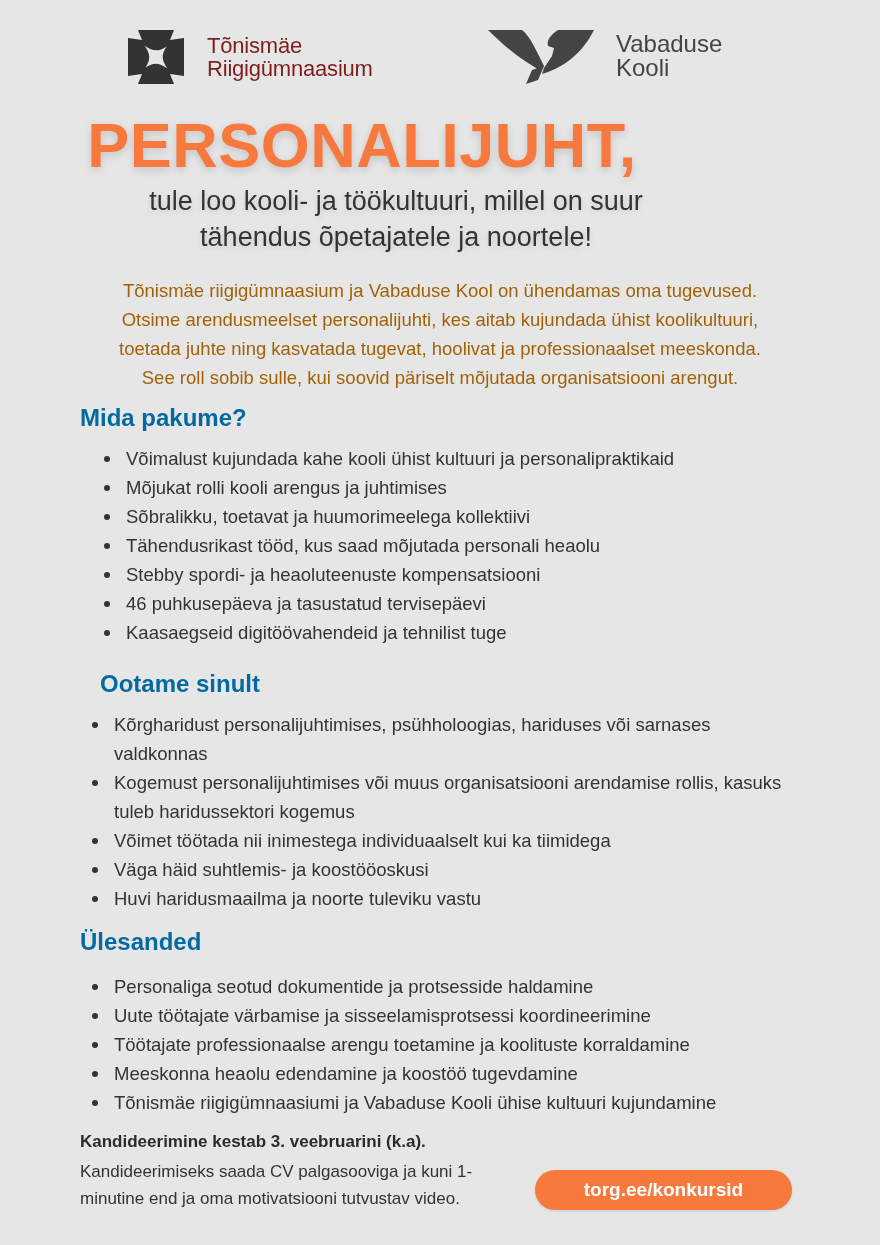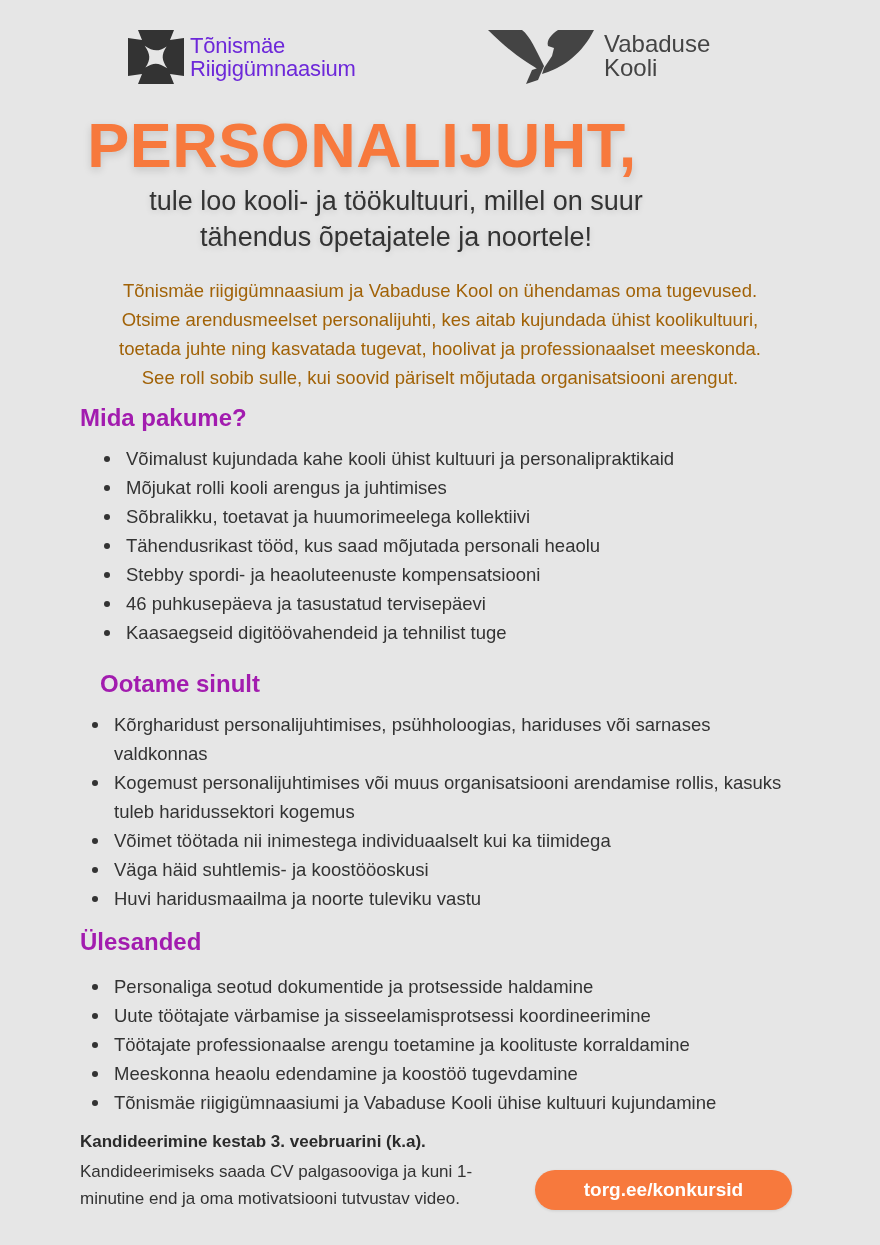--- a/index.html
+++ b/index.html
@@ -7,43 +7,43 @@
       width: 880px; height: 1245px;
       background: #e6e6e6;
       font-family: "Liberation Sans", "DejaVu Sans", sans-serif;
       color: #2b2b2b;
       position: relative;
       overflow: hidden;
     }
     .logos { position: absolute; top: 26px; left: 0; width: 880px; height: 64px; }
     .logo-torg { position: absolute; left: 126px; top: 2px; display: flex; align-items: center; }
     .logo-torg svg { width: 60px; height: 58px; }
-    .logo-torg .name { margin-left: 4px; font-size: 22px; line-height: 23px; color: #6d28d9; letter-spacing: -0.2px; }
+    .logo-torg .name { margin-left: 21px; font-size: 22px; line-height: 23px; color: #7f1d1d; letter-spacing: -0.2px; }
     .logo-vk { position: absolute; left: 486px; top: 0; display: flex; align-items: center; }
     .logo-vk svg { width: 110px; height: 60px; }
-    .logo-vk .name { margin-left: 8px; font-size: 24px; line-height: 24px; color: #444; }
+    .logo-vk .name { margin-left: 20px; font-size: 24px; line-height: 24px; color: #444; }
 
     .title {
       position: absolute; top: 108px; left: 0; width: 724px; text-align: center;
       font-size: 63px; font-weight: bold; color: #f7793d; letter-spacing: 0.5px;
       text-shadow: 0 3px 8px rgba(0,0,0,0.15);
       line-height: 74px;
     }
     .subtitle {
       position: absolute; top: 183px; left: 0; width: 792px; text-align: center;
       font-size: 27px; line-height: 36px; color: #333;
       text-shadow: 0 2px 6px rgba(0,0,0,0.12);
     }
     .intro {
       position: absolute; top: 276px; left: 60px; width: 760px; text-align: center;
       font-size: 18.5px; line-height: 29px; color: #a16207;
     }
     .section-h {
       position: absolute; left: 80px;
-      font-size: 24px; font-weight: bold; color: #a21caf;
+      font-size: 24px; font-weight: bold; color: #0369a1;
     }
     ul.list {
       position: absolute; margin: 0; padding: 0; list-style: none;
       font-size: 18.5px; line-height: 29px; color: #333;
     }
     ul.list li { position: relative; padding-left: 22px; }
     ul.list li::before {
       content: ""; position: absolute; left: 0; top: 12px;
       width: 6px; height: 6px; border-radius: 50%; background: #333;
     }

